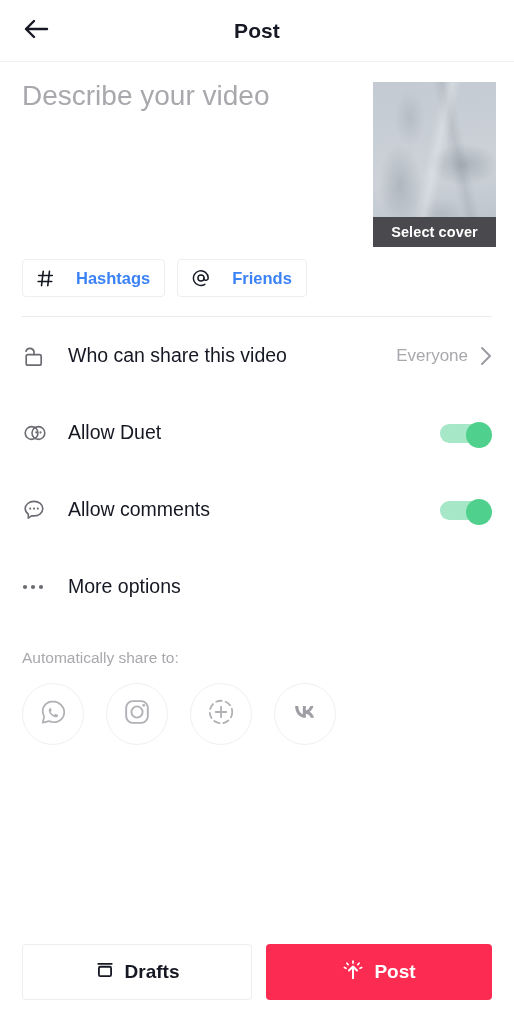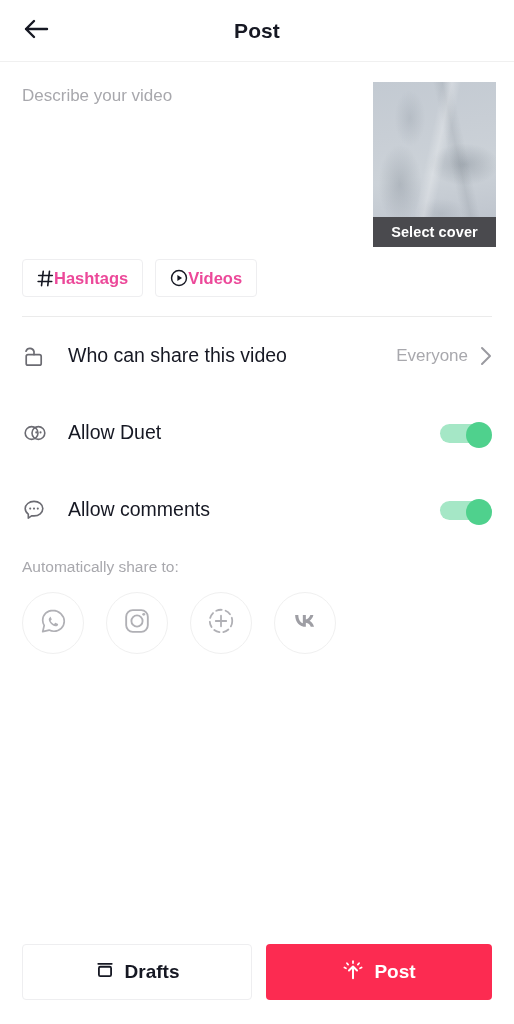--- a/index.html
+++ b/index.html
@@ -59,21 +59,21 @@
     height: 190px;
     flex: 0 0 190px;
   }
   .desc-wrap { flex: 1; padding-right: 14px; }
   .desc-input {
     width: 100%;
     border: none;
     outline: none;
     resize: none;
     font-family: "Liberation Sans", sans-serif;
-    font-size: 17px;
+    font-size: 28px;
     line-height: 28px;
     color: #c2410c;
     background: transparent;
     height: 140px;
   }
   .desc-input::placeholder { color: #a8a8ad; }
 
   .cover {
     position: relative;
     width: 123px;
@@ -122,29 +122,29 @@
     display: flex;
     gap: 12px;
     padding: 0 22px;
     height: 52px;
     flex: 0 0 52px;
     align-items: center;
   }
   .chip {
     display: inline-flex;
     align-items: center;
-    gap: 0;
+    gap: 22px;
     height: 38px;
     padding: 0 14px;
     border: 1px solid #eeeef0;
     border-radius: 4px;
     background: #fff;
     font-size: 16.5px;
     font-weight: bold;
-    color: #ec4899;
+    color: #3b82f6;
     cursor: pointer;
     white-space: nowrap;
   }
   .chip svg { display: block; }
 
   .divider {
     height: 1px;
     background: #ebebeb;
     margin: 12px 22px 0 22px;
     flex: 0 0 1px;
@@ -198,21 +198,21 @@
     position: absolute;
     right: 0; top: 0;
     width: 26px; height: 26px;
     border-radius: 50%;
     background: #4fd18d;
   }
 
   
   .share {
     padding: 0 22px;
-    margin-top: 10px;
+    margin-top: 24px;
   }
   .share-title {
     font-size: 15.5px;
     color: #a8a8ad;
     margin-bottom: 16px;
   }
   .share-icons { display: flex; gap: 22px; }
   .share-icon {
     width: 62px; height: 62px;
     border-radius: 50%;
@@ -288,25 +288,25 @@
       <span>
         <svg width="17" height="17" viewBox="0 0 18 18" fill="none">
           <path d="M6.6 1.5L4.8 16.5M13.2 1.5L11.4 16.5M1.8 5.8H16.2M1.2 12.2H15.6" stroke="#161823" stroke-width="1.7" stroke-linecap="round"></path>
         </svg>
       </span>
       <span>Hashtags</span>
     </div>
     <div class="chip">
       <span>
         <svg width="18" height="18" viewBox="0 0 20 20" fill="none">
-          <circle cx="10" cy="10" r="8.3" stroke="#161823" stroke-width="1.6"></circle>
-          <path d="M8.2 6.6L13.4 10L8.2 13.4V6.6Z" fill="#161823"></path>
+          <circle cx="10" cy="10" r="3.4" stroke="#161823" stroke-width="1.6"></circle>
+          <path d="M13.4 10V11.6A2.6 2.6 0 0 0 18 10.1 8.2 8.2 0 1 0 14.3 17" stroke="#161823" stroke-width="1.6" stroke-linecap="round"></path>
         </svg>
       </span>
-      <span>Videos</span>
+      <span>Friends</span>
     </div>
   </div>
 
   <div class="divider"></div>
 
   <div class="rows">
 
     <div class="row">
       <div class="row-icon">
         <svg width="24" height="26" viewBox="0 0 24 26" fill="none">
@@ -349,20 +349,30 @@
         </svg>
       </div>
       <div class="row-label">Allow comments</div>
       <div class="toggle">
         <div class="track"></div>
         <div class="knob"></div>
       </div>
     </div>
 
 
+    <div class="row">
+      <div class="row-icon">
+        <svg width="24" height="8" viewBox="0 0 24 8" fill="none">
+          <circle cx="3" cy="4" r="2.1" fill="#6b6b72"></circle>
+          <circle cx="11" cy="4" r="2.1" fill="#6b6b72"></circle>
+          <circle cx="19" cy="4" r="2.1" fill="#6b6b72"></circle>
+        </svg>
+      </div>
+      <div class="row-label">More options</div>
+    </div>
 
   </div>
 
   <div class="share">
     <div class="share-title">Automatically share to:</div>
     <div class="share-icons">
 
       <div class="share-icon">
         <span>
           <svg width="30" height="30" viewBox="0 0 32 32" fill="none">

